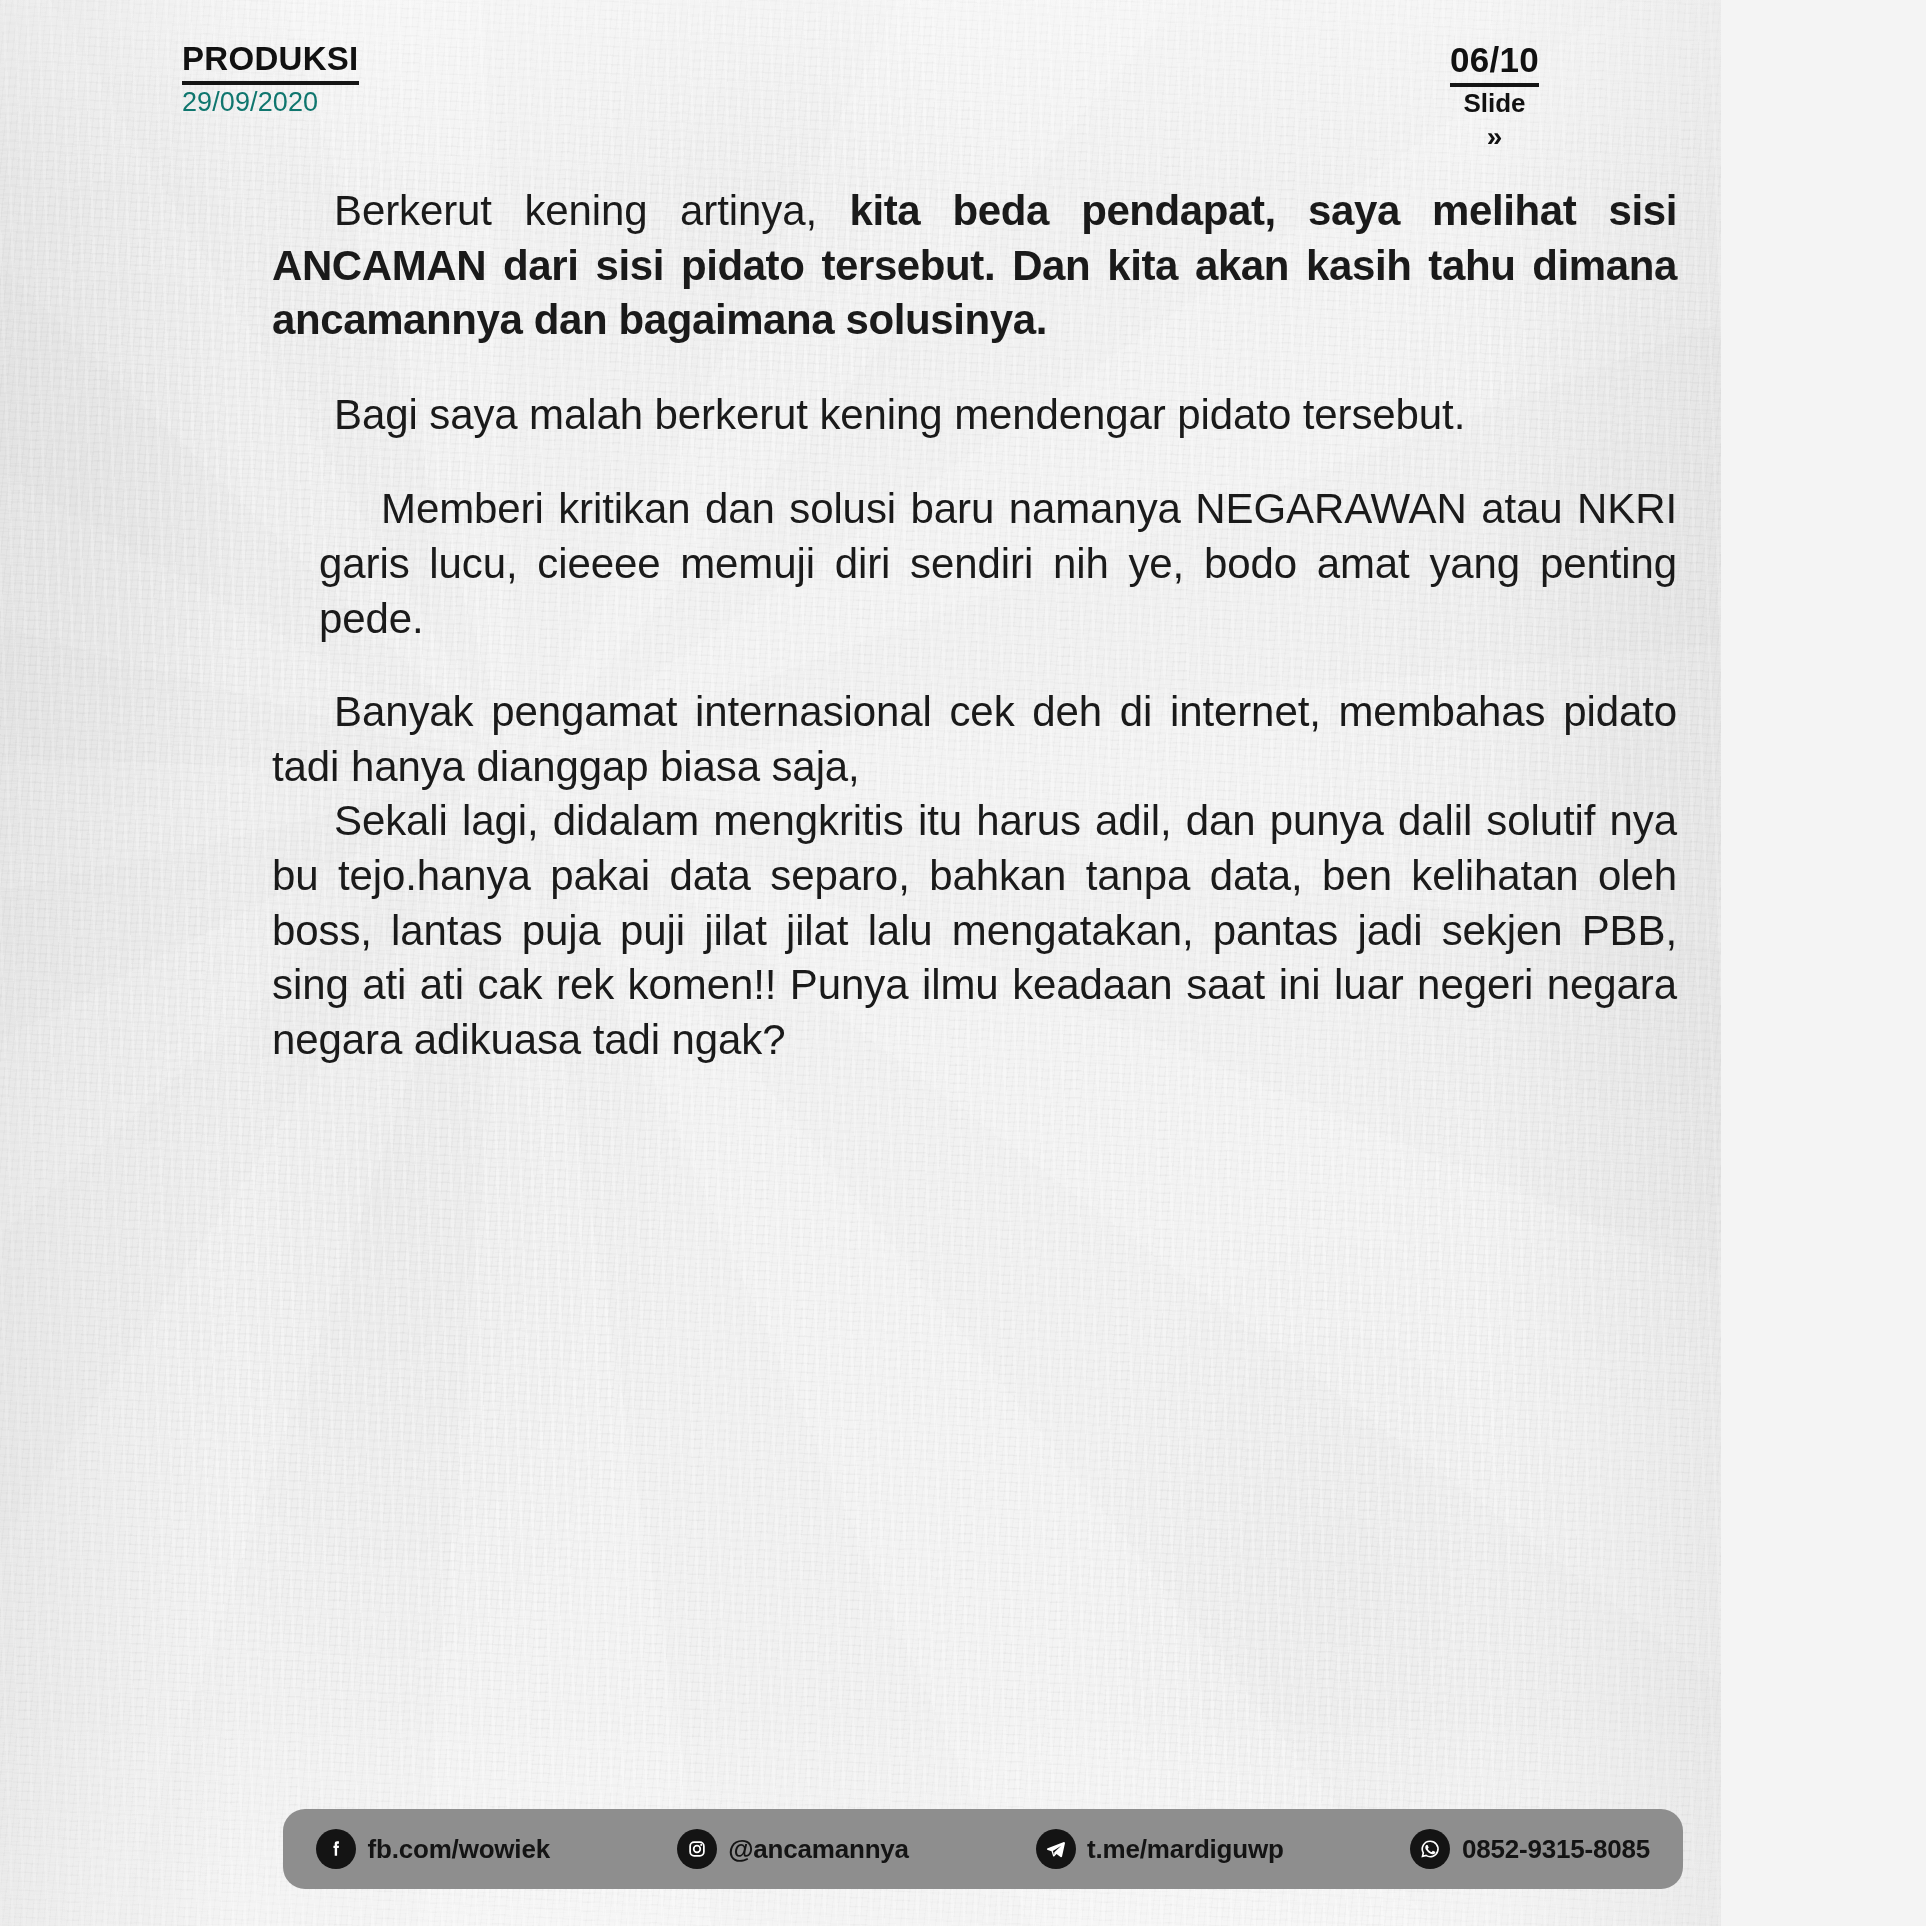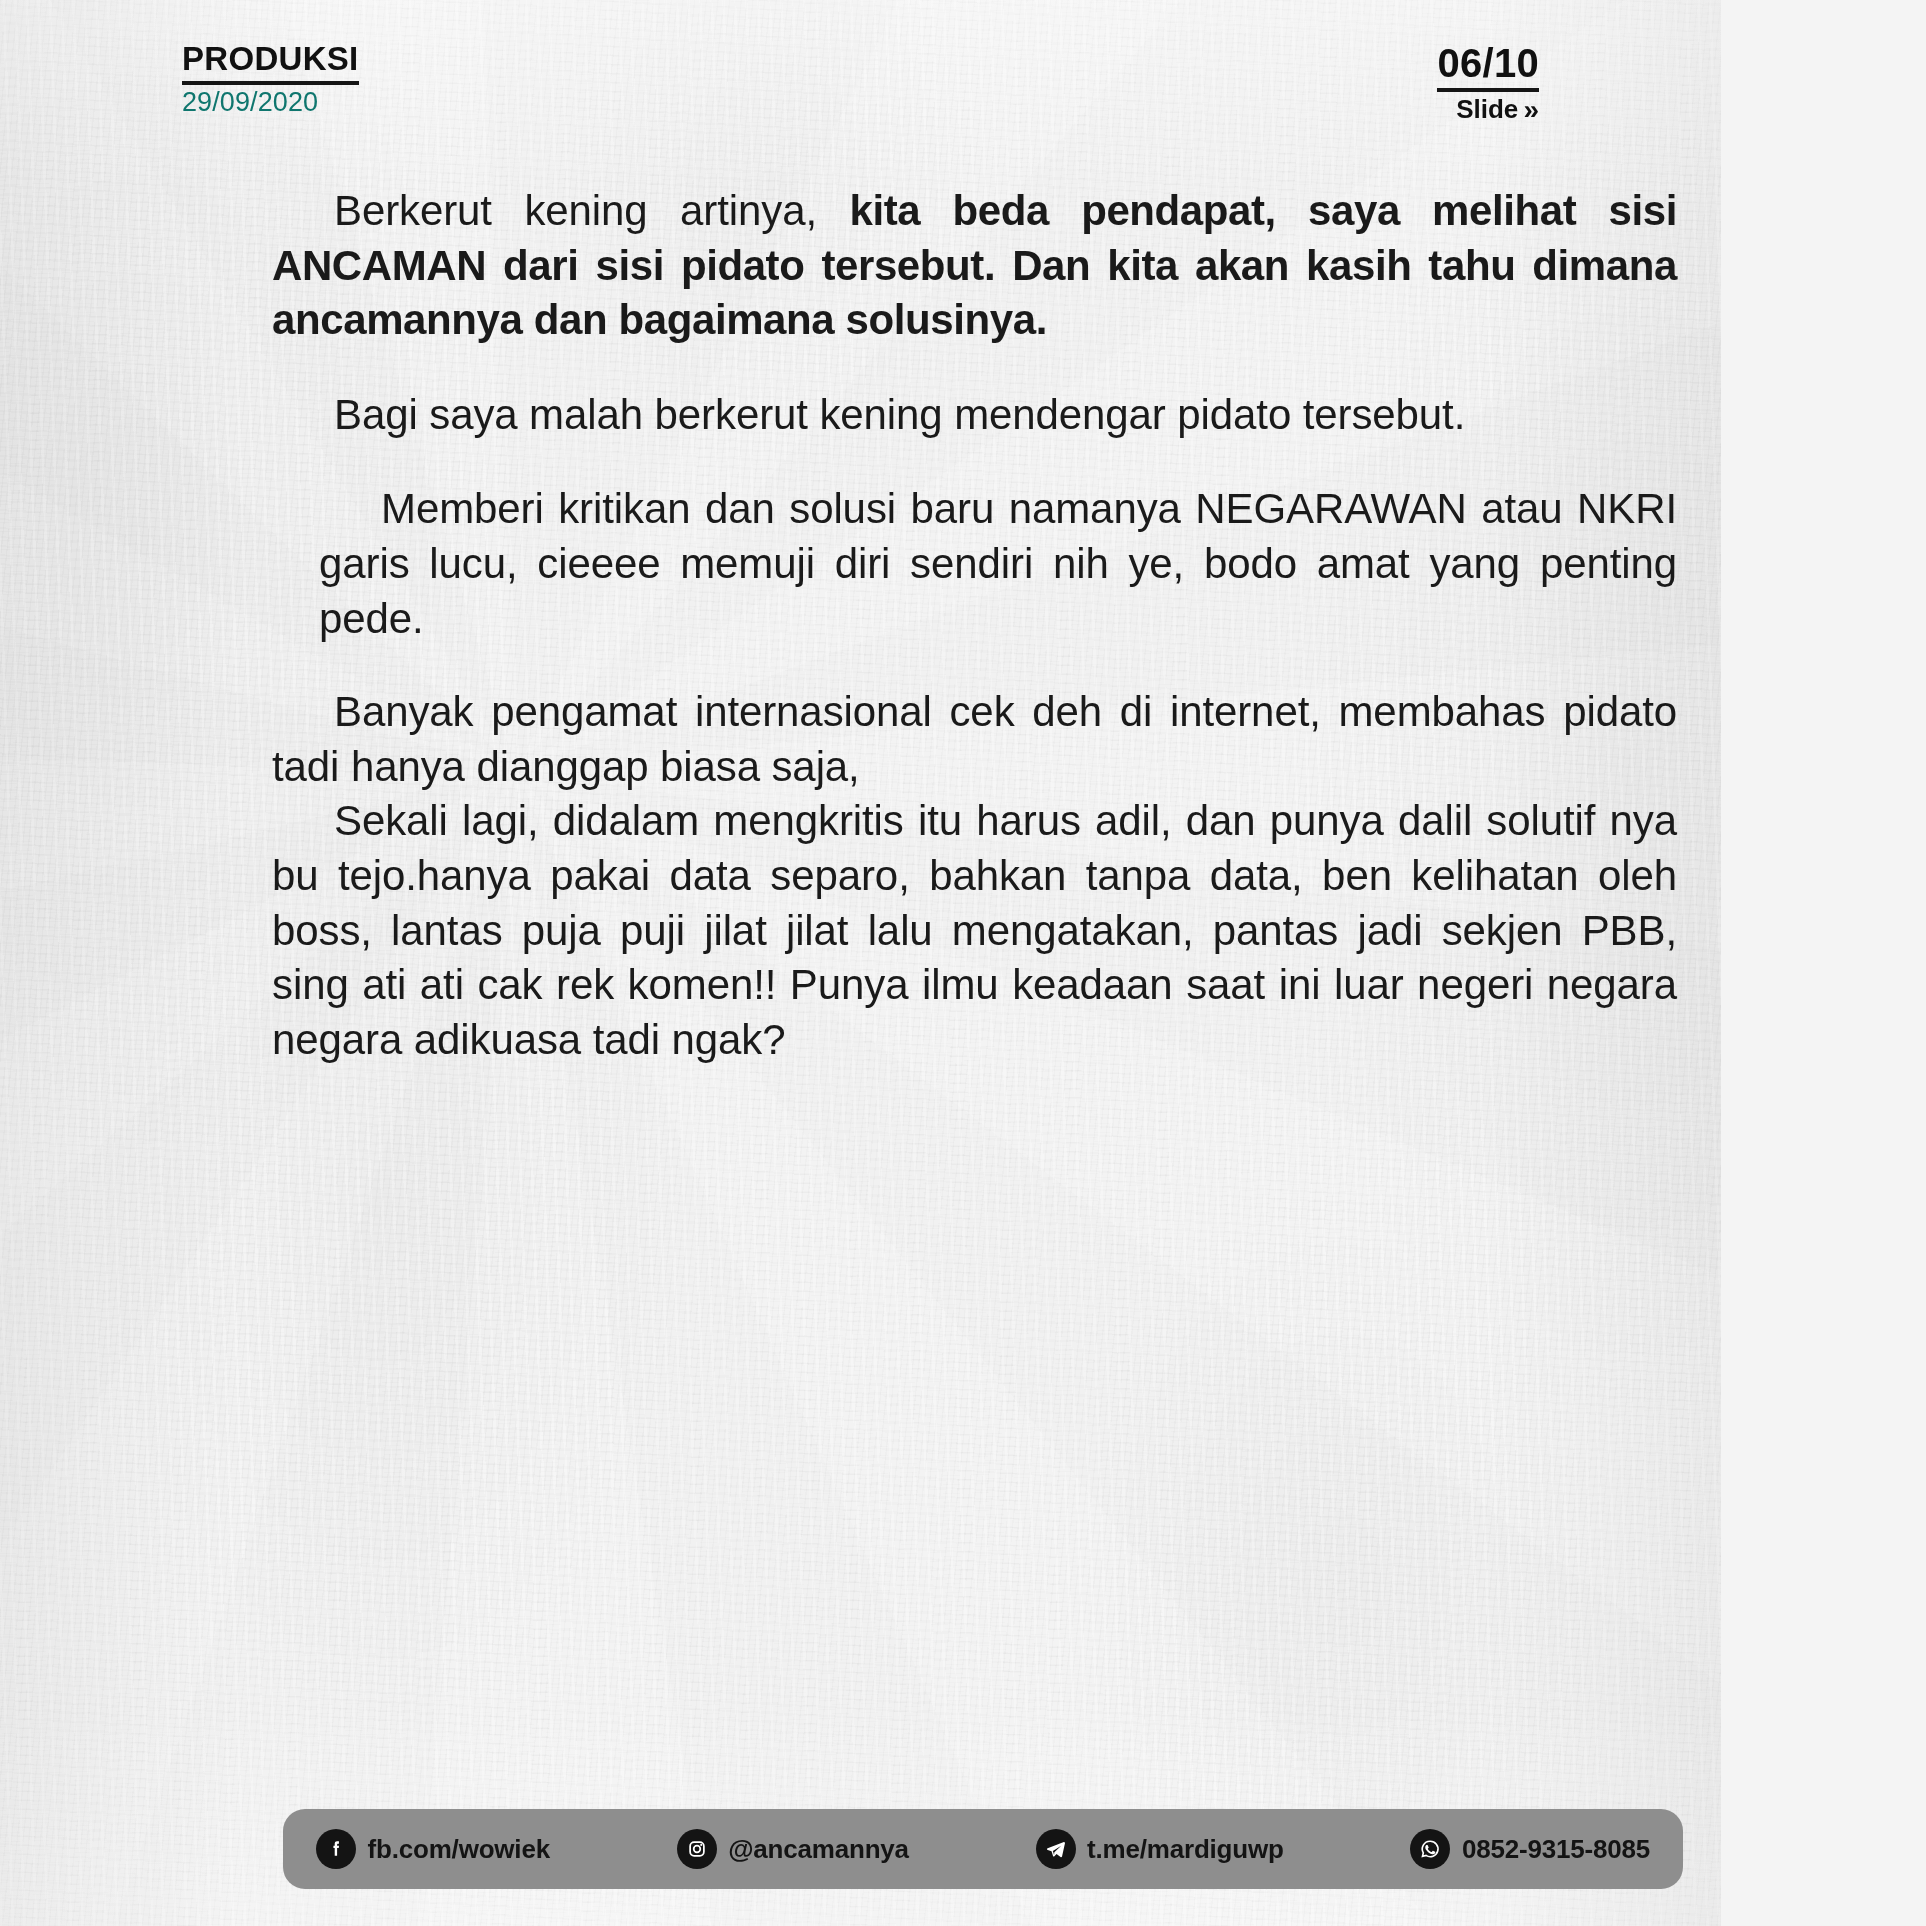--- a/index.html
+++ b/index.html
@@ -90,37 +90,38 @@
   }
   .hdr-sub {
     font-size: 27px;
     font-weight: 400;
     color: #0f766e;
     line-height: 1.05;
     letter-spacing: 0.1px;
     white-space: nowrap;
   }
   .hdr-page {
-    font-size: 40px;
+    font-size: 35px;
     font-weight: 700;
     color: #111;
     line-height: 1.05;
     letter-spacing: 0.3px;
     white-space: nowrap;
   }
   .hdr-slide {
     font-size: 26px;
     font-weight: 700;
     color: #111;
     line-height: 1.05;
     white-space: nowrap;
     display: flex;
     justify-content: flex-end;
     align-items: center;
     gap: 5.1px;
+    flex-direction: column;
   }
   .chev {
     font-size: 28px;
     line-height: 1;
     font-weight: 700;
   }
 
   
   .body-copy {
     position: absolute;

